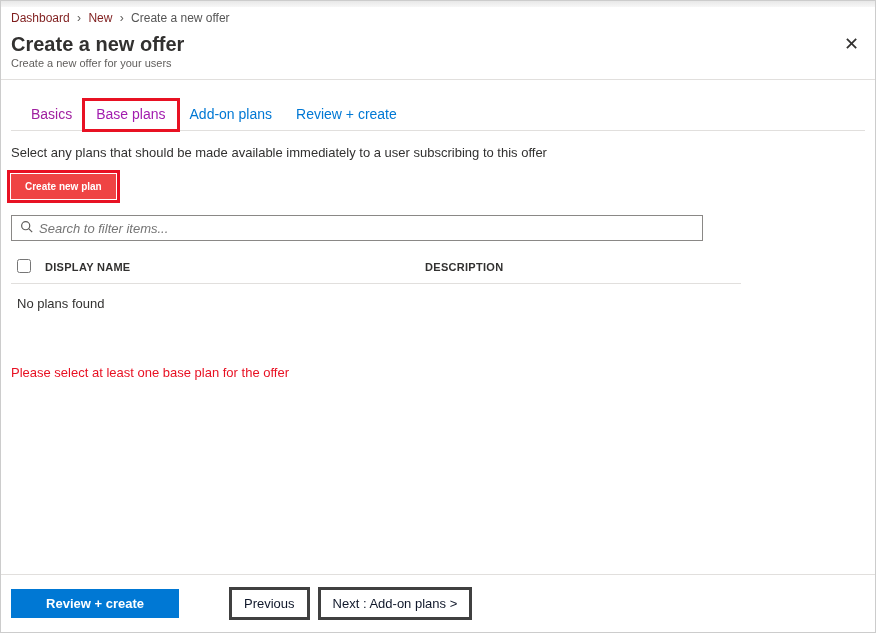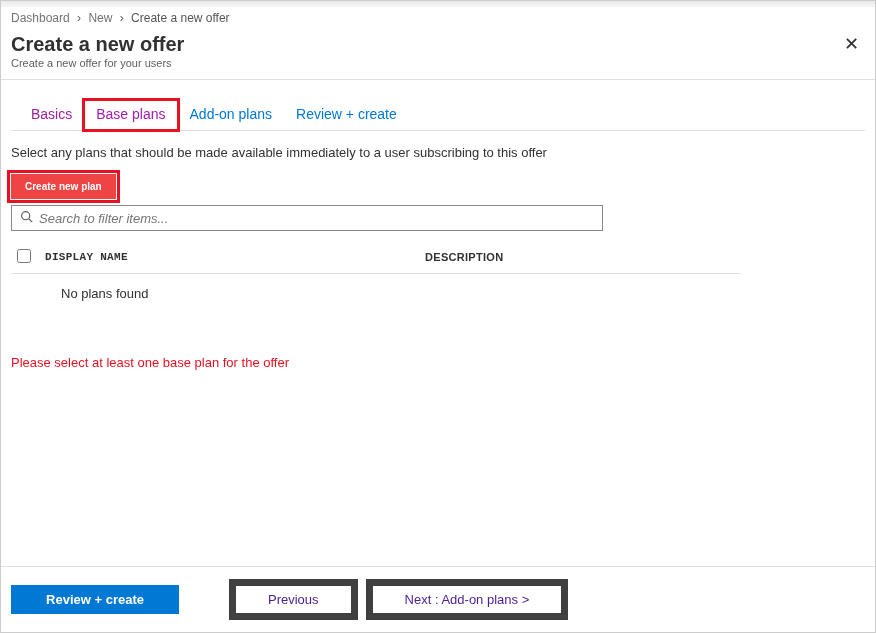--- a/index.html
+++ b/index.html
@@ -17,21 +17,21 @@
     }
     .top-gradient {
       height: 6px;
       background: linear-gradient(#e8e8e8, #f7f7f7);
     }
     .breadcrumb {
       padding: 4px 10px 2px 10px;
       font-size: 12px;
       color: #605e5c;
     }
-    .breadcrumb a { color: #737373; text-decoration: none; cursor: pointer; }
+    .breadcrumb a { color: #7f1d1d; text-decoration: none; cursor: pointer; }
     .breadcrumb .sep { color: #605e5c; margin: 0 4px; }
     .breadcrumb .current { color: #555; }
 
     .header {
       display: flex;
       justify-content: space-between;
       align-items: flex-start;
       padding: 6px 12px 10px 10px;
       border-bottom: 1px solid #e1dfdd;
     }
@@ -95,22 +95,22 @@
       outline-offset: 1px;
     }
 
     .items-label {
       margin-top: 18px;
       font-size: 13px;
       color: #323130;
     }
 
     .search-wrap {
-      margin-top: 6px;
-      width: 592px;
+      margin-top: 16px;
+      width: 692px;
       border: 1px solid #8a8886;
       display: flex;
       align-items: center;
       padding: 4px 8px;
     }
     .search-wrap input {
       border: none;
       outline: none;
       flex: 1;
       font-size: 13px;
@@ -127,29 +127,28 @@
       display: flex;
       align-items: center;
       border-bottom: 1px solid #e1dfdd;
       padding: 8px 6px;
       font-size: 11px;
       font-weight: 600;
       letter-spacing: 0.3px;
       color: #323130;
     }
     .thead .chk { width: 28px; }
-    .thead .col1 { flex: 0 0 380px; font-family: Liberation Mono, monospace; }
+    .thead .col1 { flex: 0 0 380px; }
     .thead .col2 { flex: 1; }
     .thead input[type=checkbox] { width: 14px; height: 14px; }
 
     .empty-row {
       padding: 12px 6px;
       font-size: 13px;
       color: #323130;
-      margin-left: 44px;
     }
 
     .error-msg {
       margin-top: 42px;
       color: #e81123;
       font-size: 13px;
     }
 
     .footer {
       border-top: 1px solid #e1dfdd;
@@ -164,23 +163,23 @@
       color: #fff;
       border: none;
       padding: 7px 0;
       width: 168px;
       font-size: 13px;
       font-weight: 600;
       cursor: pointer;
     }
     .sec-btn {
       background: #fff;
-      color: #4c1d95;
-      border: 7px solid #404040;
-      padding: 6px 32px;
+      color: #0f172a;
+      border: 3px solid #404040;
+      padding: 6px 12px;
       font-size: 13px;
       cursor: pointer;
     }
   </style>
 </head>
 <body>
 
 <div class="top-gradient"></div>
 
 <div class="breadcrumb">

